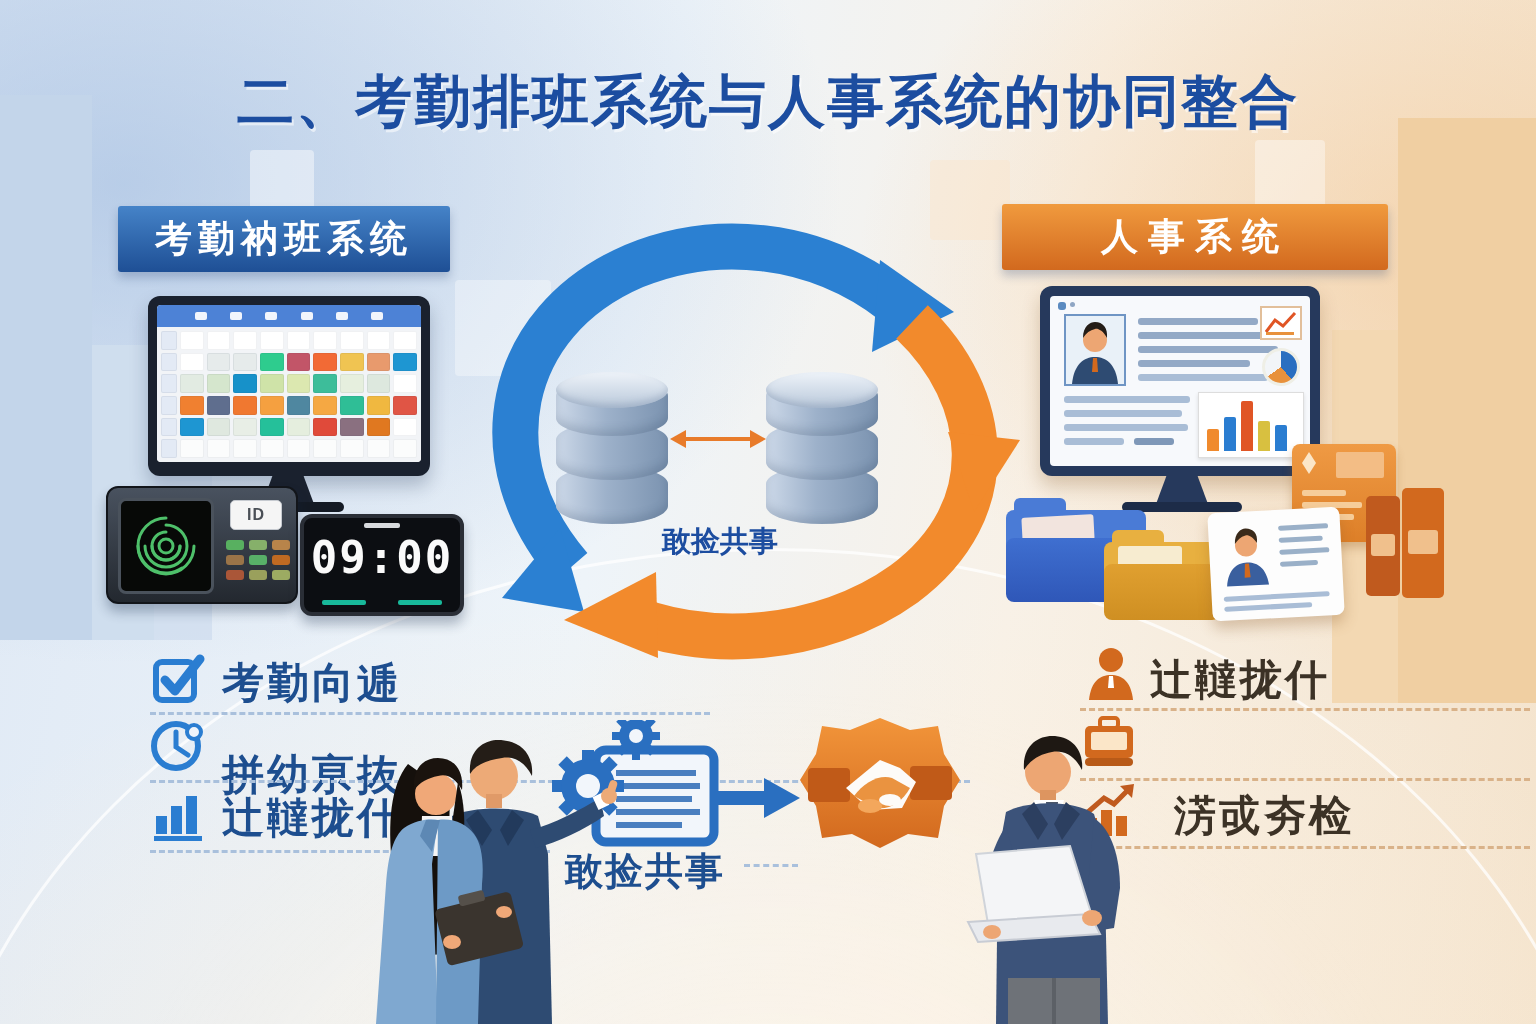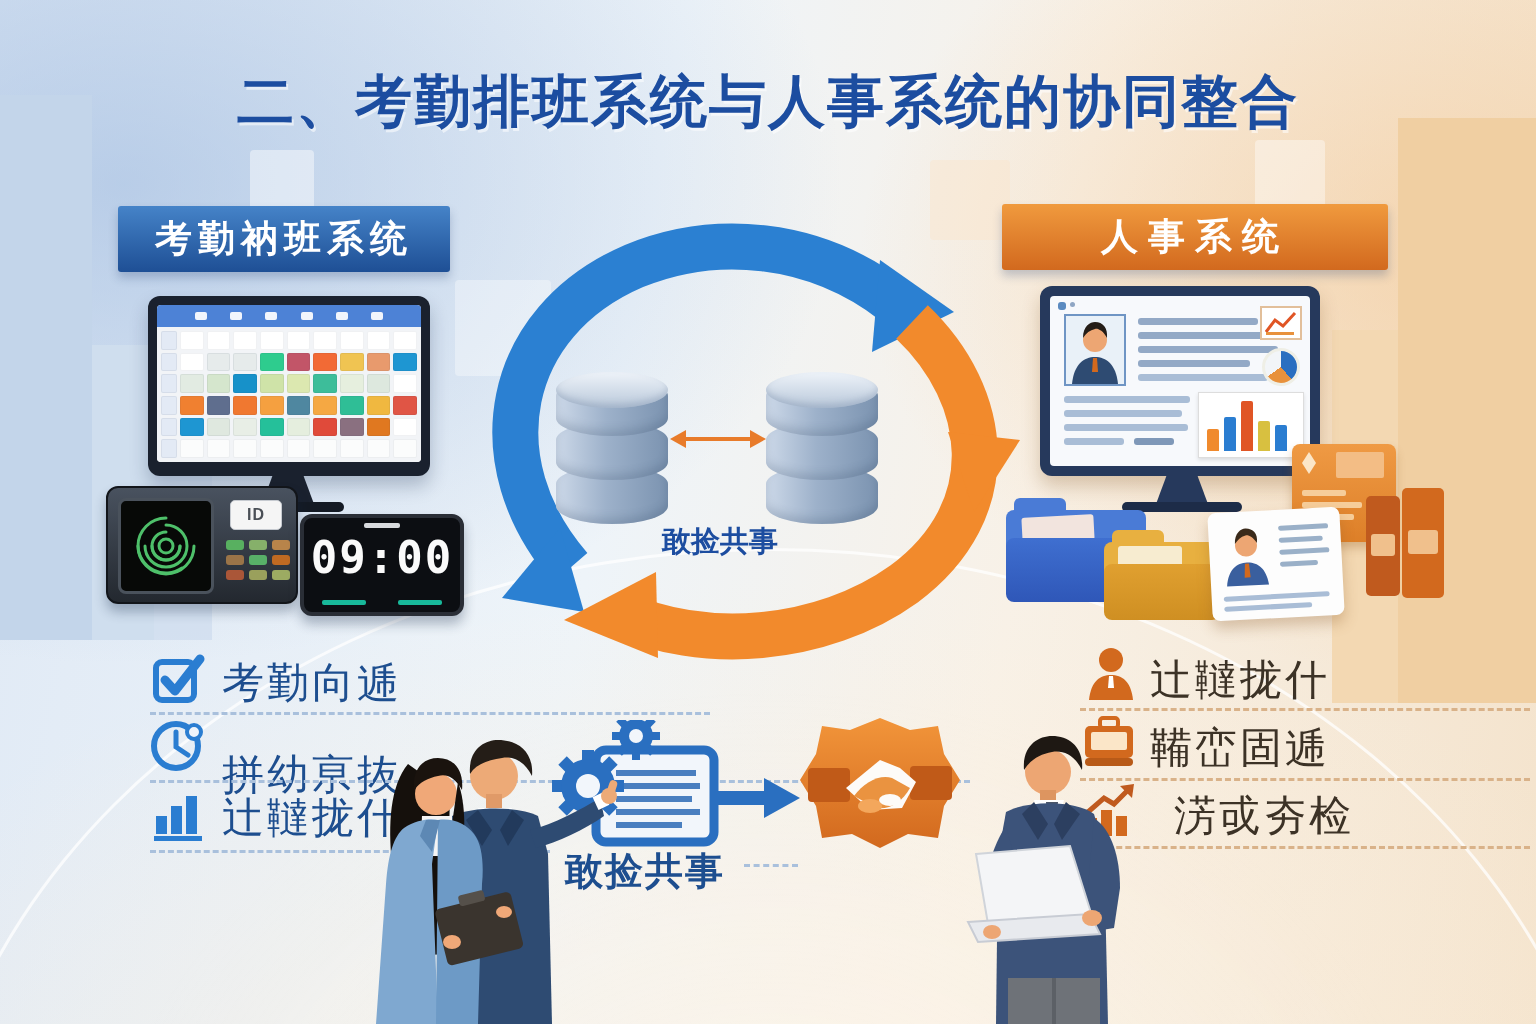--- a/index.html
+++ b/index.html
@@ -69,21 +69,21 @@
   .clock .tbar{position:absolute;bottom:7px;width:44px;height:5px;background:var(--clock-teal,#18b89a);border-radius:2px;}
   
   .db{position:absolute;width:112px;height:152px;}
   .db .seg{position:absolute;left:0;width:100%;height:58px;border-radius:56px/18px;
     background:linear-gradient(90deg,#cdd9e9,#9db1ca 45%,#7b93b0);box-shadow:inset 0 -6px 8px rgba(40,60,90,.18);}
   .db .top{position:absolute;left:0;top:0;width:100%;height:36px;border-radius:50%;
     background:linear-gradient(180deg,#eef3f9,#b9c8da);box-shadow:inset 0 -4px 6px rgba(120,140,170,.35);}
   .center-label{position:absolute;left:558px;top:522px;width:324px;text-align:center;
     font-size:29px;font-weight:800;color:var(--accent-blue,#1c4da0);}
   
-  .feat-label{position:absolute;font-size:42px;font-weight:400;letter-spacing:3px;}
+  .feat-label{position:absolute;font-size:42px;font-weight:700;letter-spacing:3px;}
   .feat-label.blue{color:var(--list-text-blue,#1d4e8f);}
   .feat-label.dark{color:var(--list-text-dark,#3c3226);}
   .dash{position:absolute;border-top:3px dashed #a9c0dc;}
   .dash.warm{border-top-color:#d9b289;}
   
   .flow-label{position:absolute;font-size:38px;font-weight:800;text-align:center;letter-spacing:2px;}
   .arrow-right{position:absolute;left:712px;top:776px;width:88px;height:44px;}
   
   .folder-back{position:absolute;border-radius:8px;}
   .folder-front{position:absolute;border-radius:8px;}
@@ -373,21 +373,20 @@
   </svg>
   <div class="feat-label dark" style="left:1150px;top:652px;">辻韃拢什</div>
   <div class="dash warm" style="left:1080px;top:708px;width:450px;"></div>
 
   <svg class="abs" style="left:1080px;top:714px;" width="58" height="58" viewBox="0 0 58 58">
     <rect x="20" y="4" width="18" height="10" rx="3" fill="none" stroke="#d2691e" stroke-width="4"></rect>
     <rect x="5" y="12" width="48" height="32" rx="5" fill="#d2691e"></rect>
     <rect x="11" y="18" width="36" height="18" rx="2" fill="#fbe6c8"></rect>
     <rect x="5" y="44" width="48" height="8" rx="4" fill="#b85a18"></rect>
   </svg>
-  <div class="feat-label dark" style="left:1150px;top:720px;">鞴峦固逓</div>
   <div class="dash warm" style="left:1080px;top:778px;width:450px;"></div>
 
   <svg class="abs" style="left:1080px;top:782px;" width="58" height="58" viewBox="0 0 58 58">
     <rect x="6" y="36" width="11" height="18" fill="#d2691e"></rect>
     <rect x="21" y="28" width="11" height="26" fill="#d2691e"></rect>
     <rect x="36" y="34" width="11" height="20" fill="#d2691e"></rect>
     <polyline points="8,30 24,16 34,22 48,8" fill="none" stroke="#c05a1e" stroke-width="5"></polyline>
     <polygon points="40,4 54,2 52,16" fill="#c05a1e"></polygon>
   </svg>
   <div class="feat-label dark" style="left:1150px;top:788px;margin-left:24px;">淓戓夯检</div>

